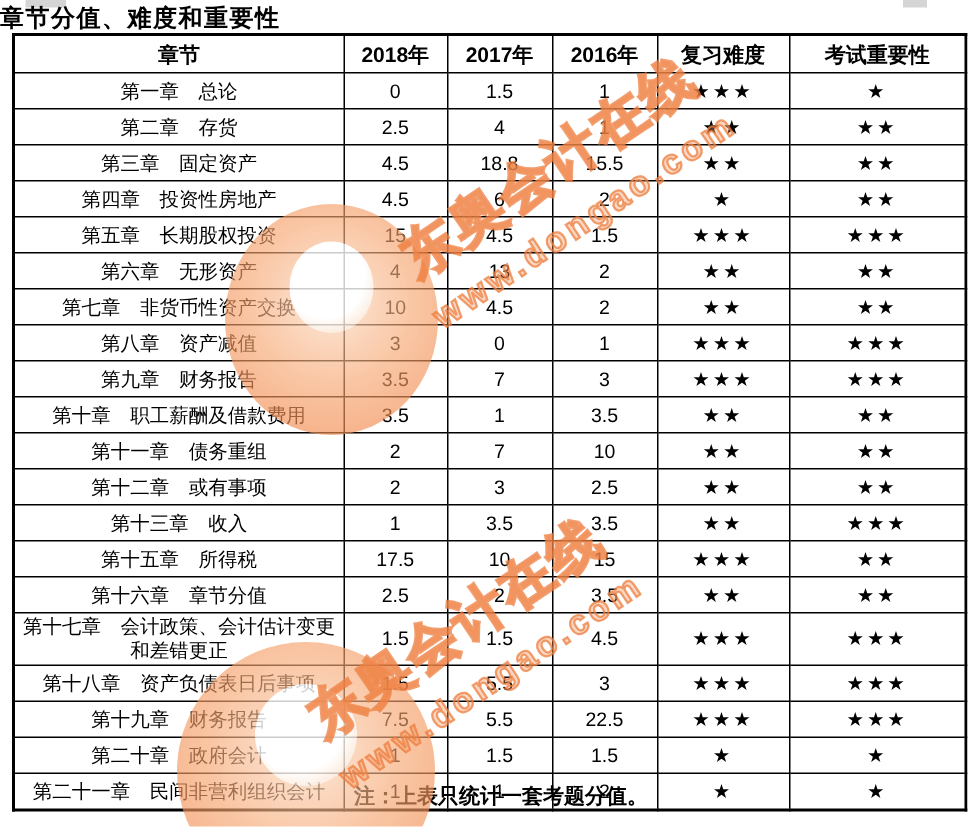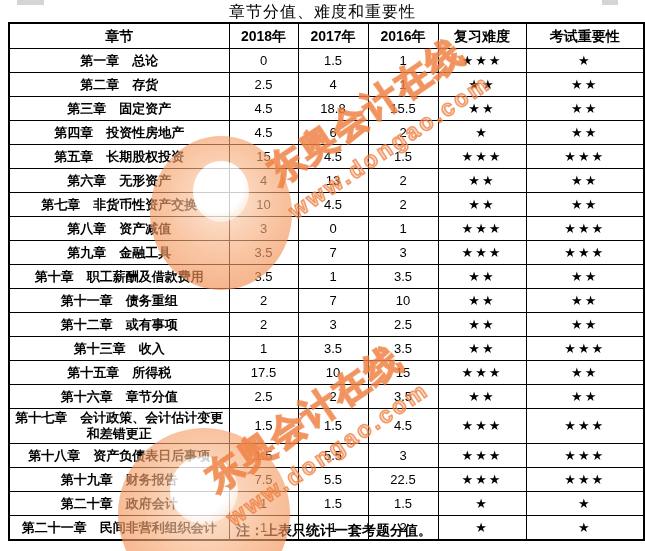--- a/index.html
+++ b/index.html
@@ -8,38 +8,38 @@
     background:#ffffff;
     font-family:"Liberation Sans", sans-serif;
     color:#000;
   }
   .corner-tab { position:absolute; background:#d5d5d5; top:0; height:5px; }
   .corner-tab.left  { left:17px; width:27px; }
   .corner-tab.right { left:602px; width:16px; }
 
   .page-title {
     position:absolute; top:2px; left:0; width:100%;
-    text-align:center; font-size:16px; font-weight:normal; margin:0;
+    text-align:left; font-size:16px; font-weight:bold; margin:0;
     letter-spacing:1px;
   }
 
   table.score-table {
     position:absolute; top:22px; left:8px; width:635px;
     border-collapse:collapse; table-layout:fixed;
     border:2px solid #000;
   }
   .score-table th, .score-table td {
     border:1px solid #000;
     text-align:center; vertical-align:middle;
     font-size:13px; line-height:16px;
     height:21px; padding:1px 2px;
     overflow:hidden;
   }
   .score-table thead th { font-weight:bold; font-size:14px; height:22px; }
-  .score-table td.chapter { font-weight:bold; }
+  .score-table td.chapter { font-weight:normal; }
   .score-table td.stars { letter-spacing:2px; font-size:13px; }
 
   .note {
     position:absolute; top:522px; left:0; width:100%;
     text-align:center; font-size:14px; font-weight:bold;
     padding-left:23px; box-sizing:border-box;
   }
 
   
   .wm, .wm-logo { pointer-events:none; z-index:5; }
@@ -156,21 +156,21 @@
       </tr>
       <tr>
         <td class="chapter">第八章　资产减值</td>
         <td>3</td>
         <td>0</td>
         <td>1</td>
         <td class="stars">★★★</td>
         <td class="stars">★★★</td>
       </tr>
       <tr>
-        <td class="chapter">第九章　金融工具</td>
+        <td class="chapter">第九章　财务报告</td>
         <td>3.5</td>
         <td>7</td>
         <td>3</td>
         <td class="stars">★★★</td>
         <td class="stars">★★★</td>
       </tr>
       <tr>
         <td class="chapter">第十章　职工薪酬及借款费用</td>
         <td>3.5</td>
         <td>1</td>

